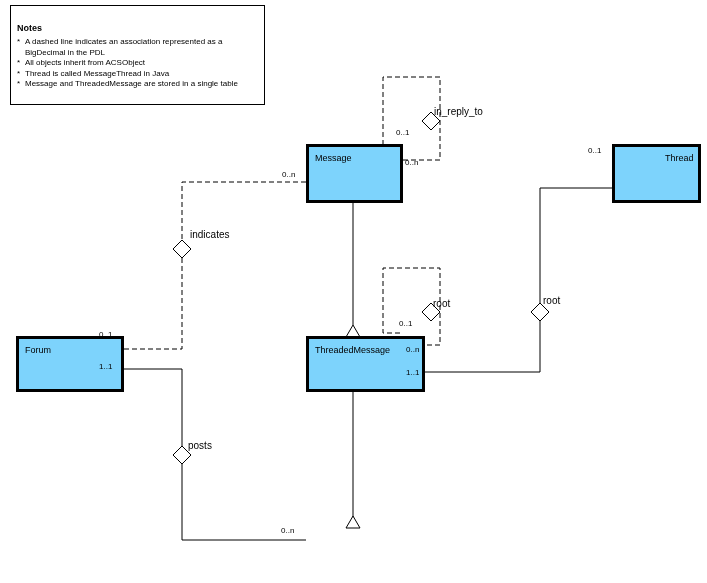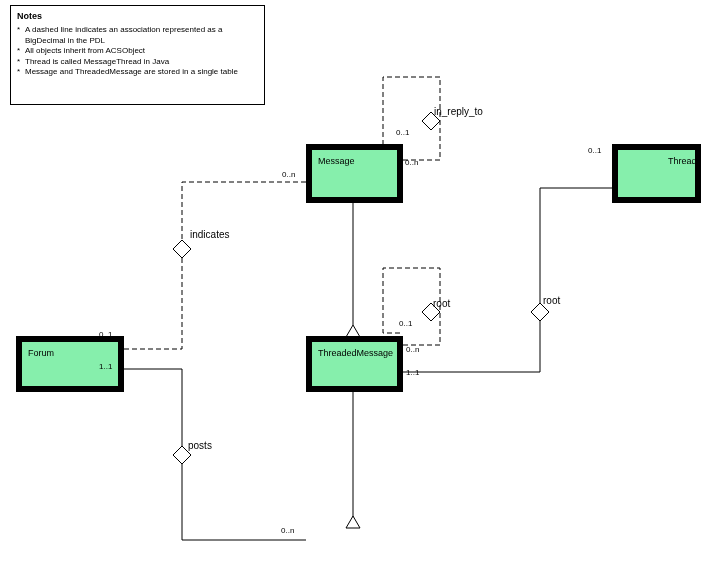--- a/index.html
+++ b/index.html
@@ -17,42 +17,42 @@
   }
   svg#wires {
     position: absolute;
     left: 0;
     top: 0;
     width: 707px;
     height: 583px;
   }
   .uml-class {
     position: absolute;
-    border: 6px solid #000000;
-    background: #86efac;
+    border: 3px solid #000000;
+    background: #7dd3fc;
     box-sizing: border-box;
   }
   .uml-class .cls-name {
     display: block;
     font-size: 9px;
     color: #000000;
     padding: 6px 0 0 6px;
     line-height: 11px;
     white-space: nowrap;
   }
   .notes-box {
     position: absolute;
     left: 10px;
     top: 5px;
     width: 255px;
     height: 100px;
     border: 1px solid #000000;
     background: #ffffff;
     box-sizing: border-box;
-    padding: 5px 6px;
+    padding: 17px 6px;
   }
   .notes-title {
     font-size: 9px;
     font-weight: bold;
     color: #000000;
     margin: 0 0 3px 0;
     line-height: 11px;
   }
   .notes-list {
     margin: 0;
@@ -134,21 +134,21 @@
   </div>
 
   <div class="uml-class" style="left:612px; top:144px; width:89px; height:59px;padding-left:44px;">
     <span class="cls-name">Thread</span>
   </div>
 
   <div class="uml-class" style="left:16px; top:336px; width:108px; height:56px;">
     <span class="cls-name">Forum</span>
   </div>
 
-  <div class="uml-class" style="left:306px; top:336px; width:97px; height:56px;">
+  <div class="uml-class" style="left:306px; top:336px; width:119px; height:56px;">
     <span class="cls-name">ThreadedMessage</span>
   </div>
 
 
   <div class="assoc-label" style="left:434px; top:107px;">in_reply_to</div>
   <div class="assoc-label" style="left:190px; top:230px;">indicates</div>
   <div class="assoc-label" style="left:433px; top:299px;">root</div>
   <div class="assoc-label" style="left:543px; top:296px;">root</div>
   <div class="assoc-label" style="left:188px; top:441px;">posts</div>
 

